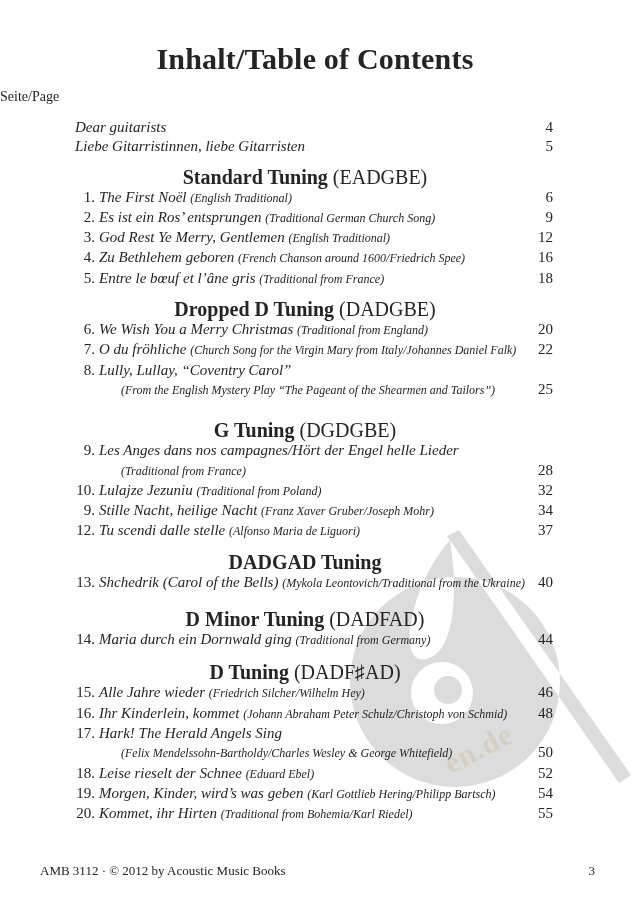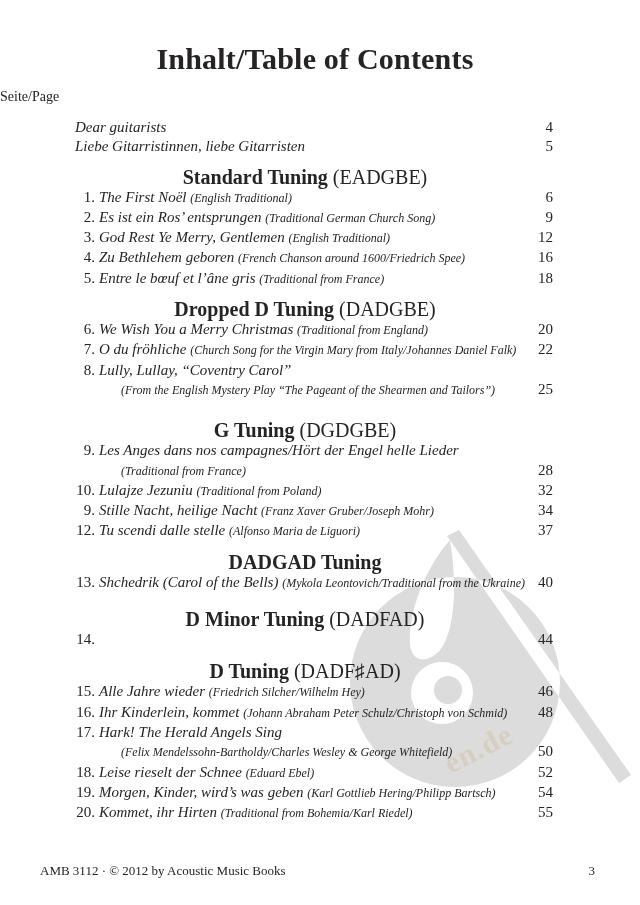--- a/index.html
+++ b/index.html
@@ -176,20 +176,21 @@
         <div class="row">
           <span class="num">13.</span>
           <span class="titlecell"><span class="t-main">Shchedrik (Carol of the Bells)</span> <span class="t-detail">(Mykola Leontovich/Traditional from the Ukraine)</span></span>
           <span class="pg">40</span>
         </div>
       </div>
       <div class="section s5">
         <div class="sec-heading"><span class="h-bold">D Minor Tuning</span> <span class="h-tuning">(DADFAD)</span></div>
         <div class="row">
           <span class="num">14.</span>
+          <span class="titlecell"><span class="t-main">Maria durch ein Dornwald ging</span> <span class="t-detail">(Traditional from Germany)</span></span>
           <span class="pg">44</span>
         </div>
       </div>
       <div class="section s6">
         <div class="sec-heading"><span class="h-bold">D Tuning</span> <span class="h-tuning">(DADF♯AD)</span></div>
         <div class="row">
           <span class="num">15.</span>
           <span class="titlecell"><span class="t-main">Alle Jahre wieder</span> <span class="t-detail">(Friedrich Silcher/Wilhelm Hey)</span></span>
           <span class="pg">46</span>
         </div>

